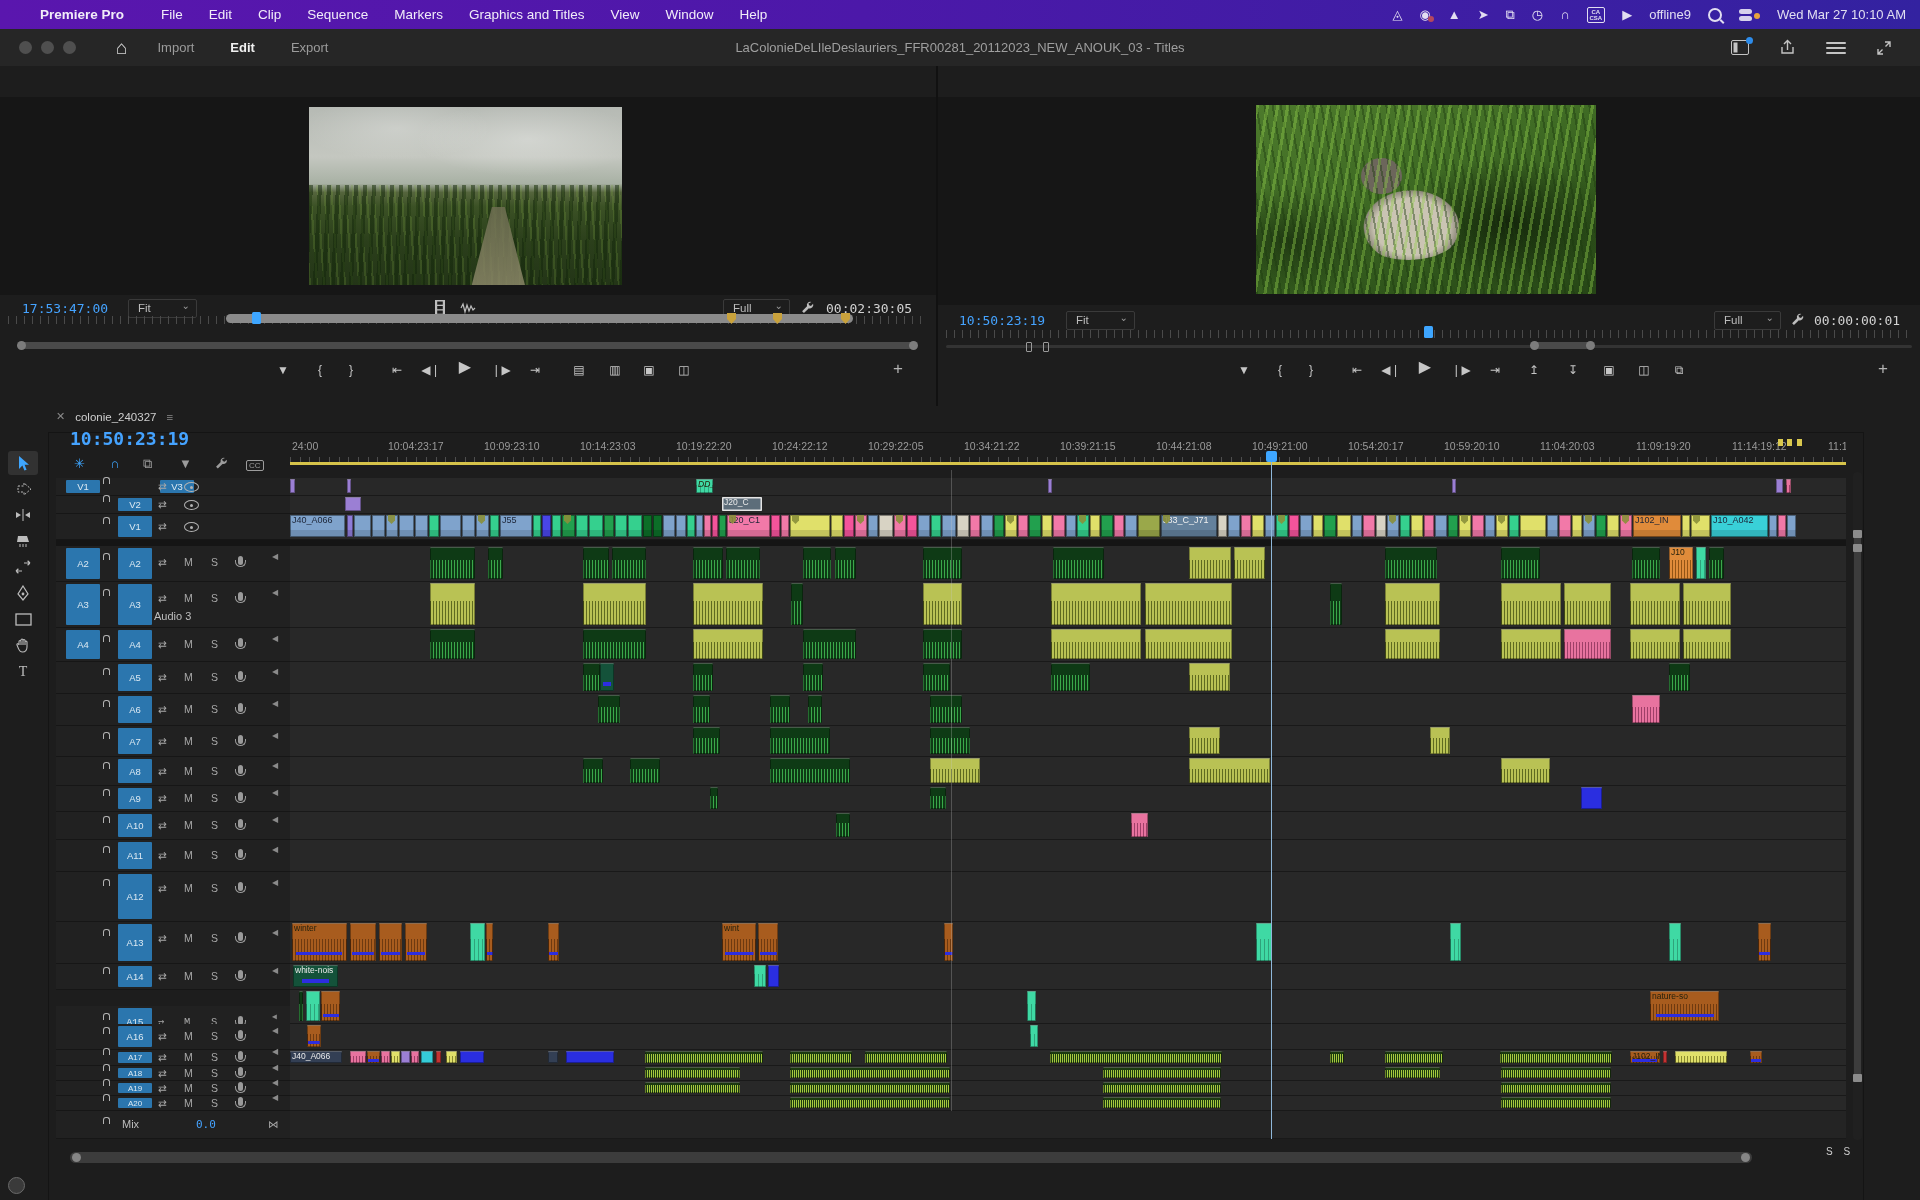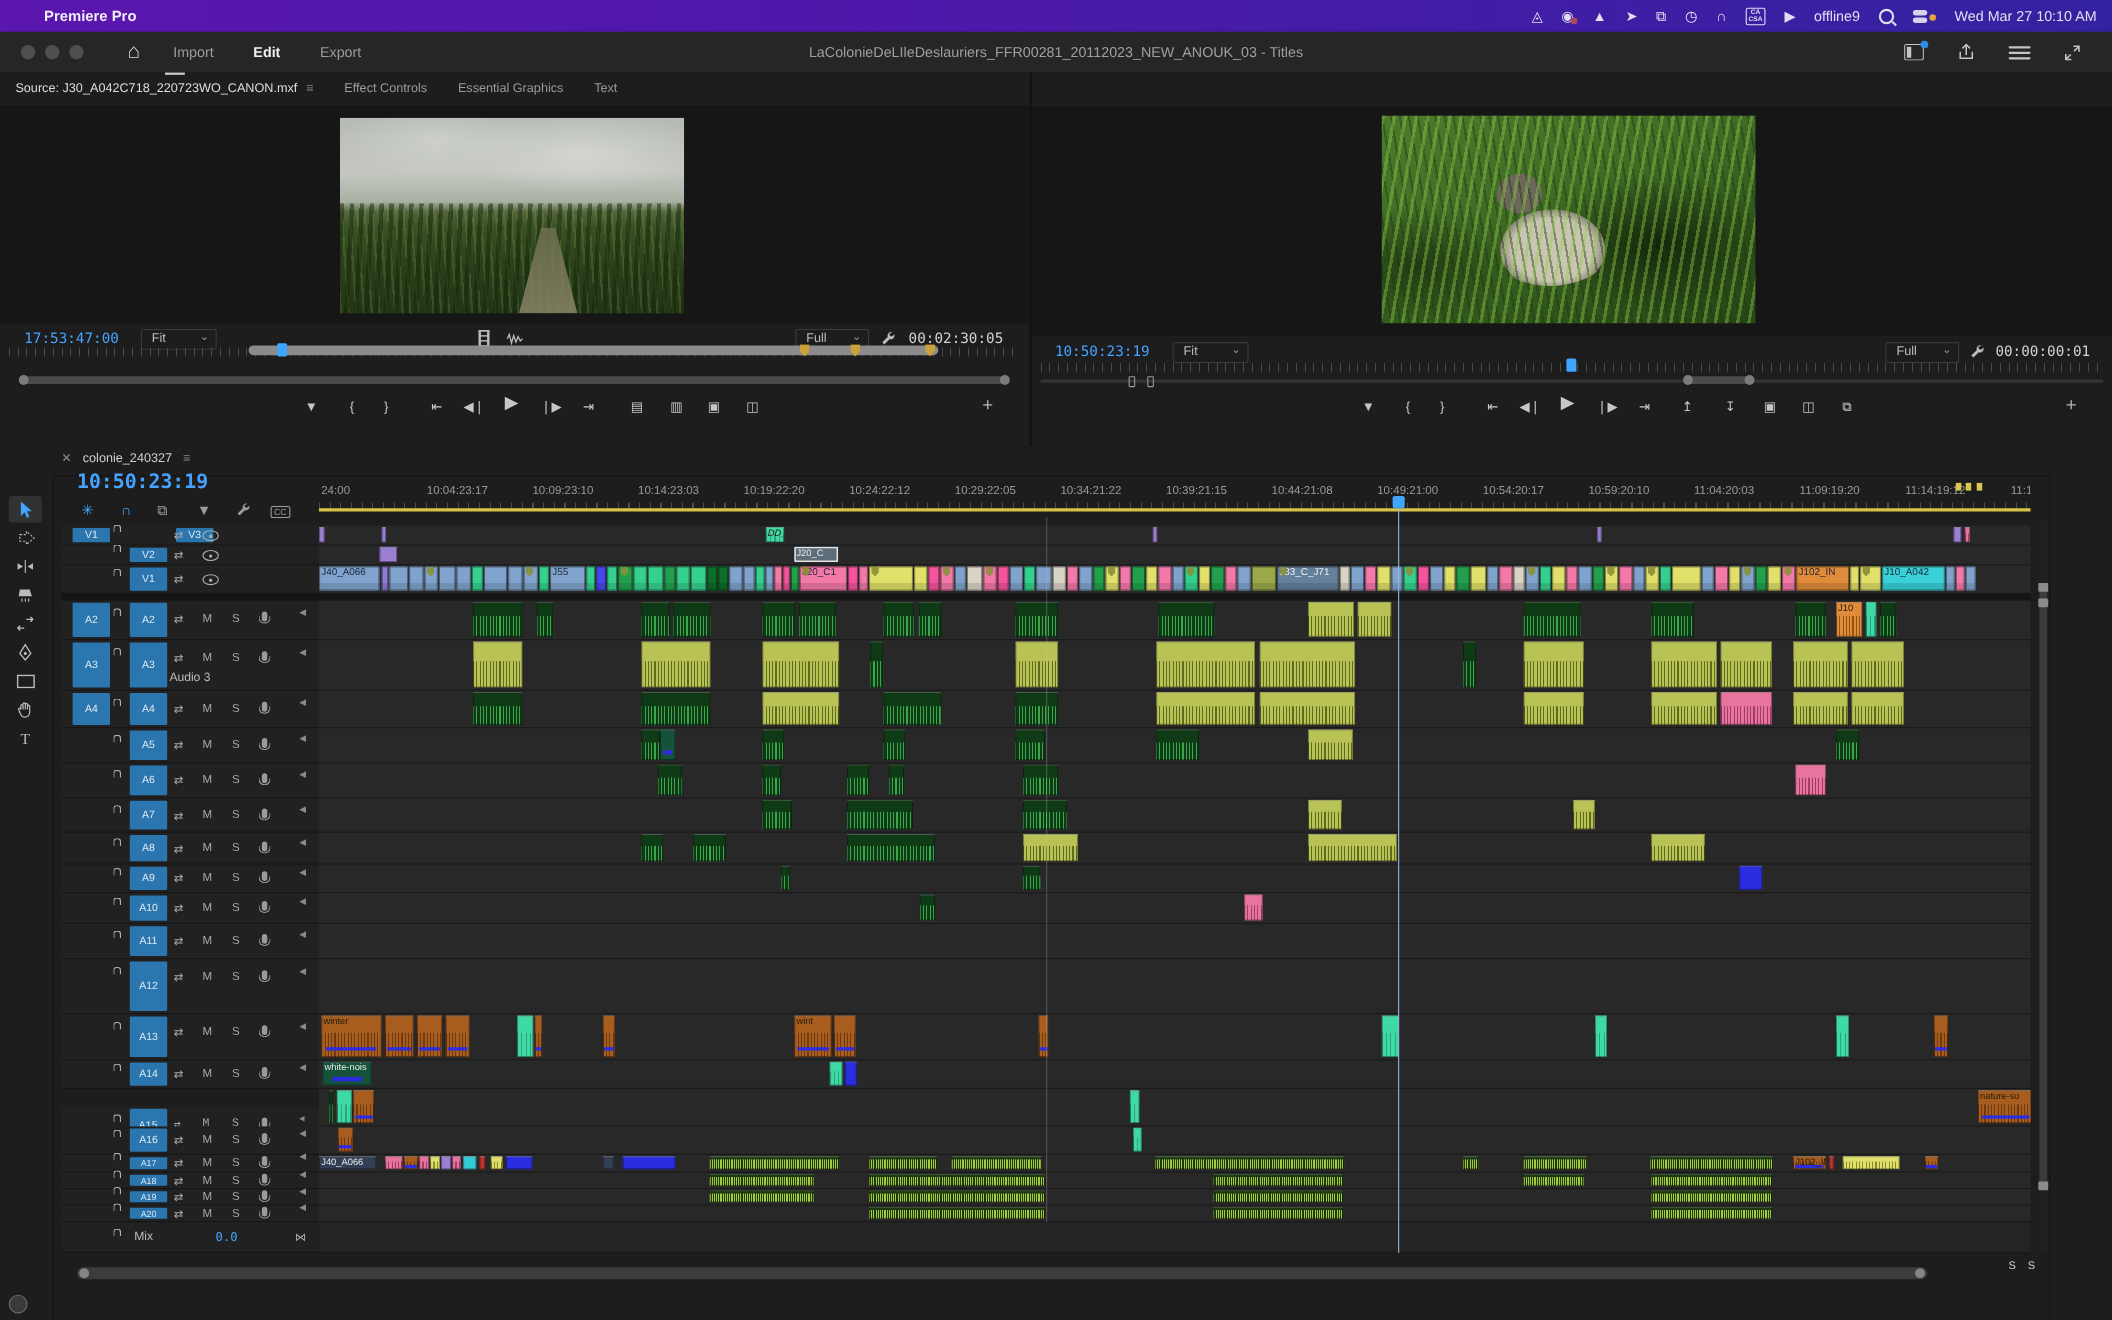--- a/index.html
+++ b/index.html
@@ -168,20 +168,21 @@
   #ss-chips{position:absolute;font-size:10px;color:#cfcfcf;letter-spacing:4px;}
   #statusbar-circle{position:absolute;left:8px;bottom:6px;width:15px;height:15px;border-radius:50%;background:#3a3a3a;border:1.5px solid #6a6a6a;}
   .rightcol{position:absolute;right:0;top:26px;width:56px;bottom:0;background:#1d1d1d;border-left:1px solid #141414;}
 </style>
 </head>
 <body>
 
 <div id="menubar">
   <span class="apple"></span>
   <span class="appname">Premiere Pro</span>
+  <nav id="menus"><span class="mb-item">File</span><span class="mb-item">Edit</span><span class="mb-item">Clip</span><span class="mb-item">Sequence</span><span class="mb-item">Markers</span><span class="mb-item">Graphics and Titles</span><span class="mb-item">View</span><span class="mb-item">Window</span><span class="mb-item">Help</span></nav>
   <div class="mb-right">
     <span id="status-icons" style="display:flex;gap:17px;align-items:center;">
         <span class="st-ic">◬</span>
         <span class="st-ic">◉<span class="st-dot"></span></span>
         <span class="st-ic">▲</span>
         <span class="st-ic">➤</span>
         <span class="st-ic">⧉</span>
         <span class="st-ic">◷</span>
         <span class="st-ic">∩</span>
       </span>
@@ -230,29 +231,20 @@
       </span>
     <span>
       <svg width="16" height="16" viewBox="0 0 16 16">
           <path d="M9 2h5v5M7 14H2V9M14 2L9.5 6.5M2 14l4.5-4.5" fill="none" stroke="#c4c4c4" stroke-width="1.4"></path>
         </svg>
     </span>
   </div>
 </div>
 
 <div id="src-panel" class="panel">
-  <div class="ptabbar">
-    <span class="ptab-underline" style="left:150px;"></span>
-    <span class="ptab active"><span>Source: J30_A042C718_220723WO_CANON.mxf</span><span class="menu-gl">≡</span></span>
-    <span id="src-other-tabs" style="display:flex;">
-        <span class="ptab">Effect Controls</span>
-        <span class="ptab">Essential Graphics</span>
-        <span class="ptab">Text</span>
-      </span>
-  </div>
   <div class="viewer" style="left:0;top:31px;width:936px;height:198px;">
     <div class="vidimg" style="left:309px;top:10px;width:313px;height:178px;">
       <div class="scene-field"></div>
     </div>
   </div>
   <div class="mon-controls" style="top:230px;">
     <span class="abs mono tc-blue" style="left:22px;top:5px;">17:53:47:00</span>
     <span class="dd" style="left:128px;top:3px;width:38px;">Fit</span>
     <span class="abs" style="left:434px;top:4px;">
       <svg width="12" height="15" viewBox="0 0 12 15">
@@ -894,21 +886,21 @@
         <span class="hdr-gl" style="left: 128px; top: 10px;">M</span>
         <span class="hdr-gl" style="left: 155px; top: 10px;">S</span>
         <span class="mic" style="left: 182px; top: 10px;"></span>
         <span class="spk" style="left: 216px; top: 6px;">◀</span>
       </div>
       <div class="trk-lane" style="top: 584px; height: 34px;">
         <div class="clip wv c-g" style="left: 9px; width: 4px;"></div>
         <div class="clip wv c-m" style="left: 16px; width: 14px;"></div>
         <div class="clip wv c-o" style="left: 31px; width: 19px;"></div>
         <div class="clip wv c-m" style="left: 737px; width: 9px;"></div>
-        <div class="clip wv c-o" style="left: 1508px; width: 51px;">
+        <div class="clip wv c-o" style="left: 1360px; width: 69px;">
           <span class="lbl dk">nature-so</span>
         </div>
       </div>
       <div class="trk-hdr" style="top: 618px; height: 26px;">
         <span class="lockw" style="left: 47px; top: 3px;"><span class="lock-shackle"></span><span class="lock-body"></span></span>
         <span class="badge" style="left: 62px; top: 2px; bottom: 2px; width: 34px;">A16</span>
         <span class="hdr-gl" style="left: 102px; top: 6px;">⇄</span>
         <span class="hdr-gl" style="left: 128px; top: 6px;">M</span>
         <span class="hdr-gl" style="left: 155px; top: 6px;">S</span>
         <span class="mic" style="left: 182px; top: 6px;"></span>

